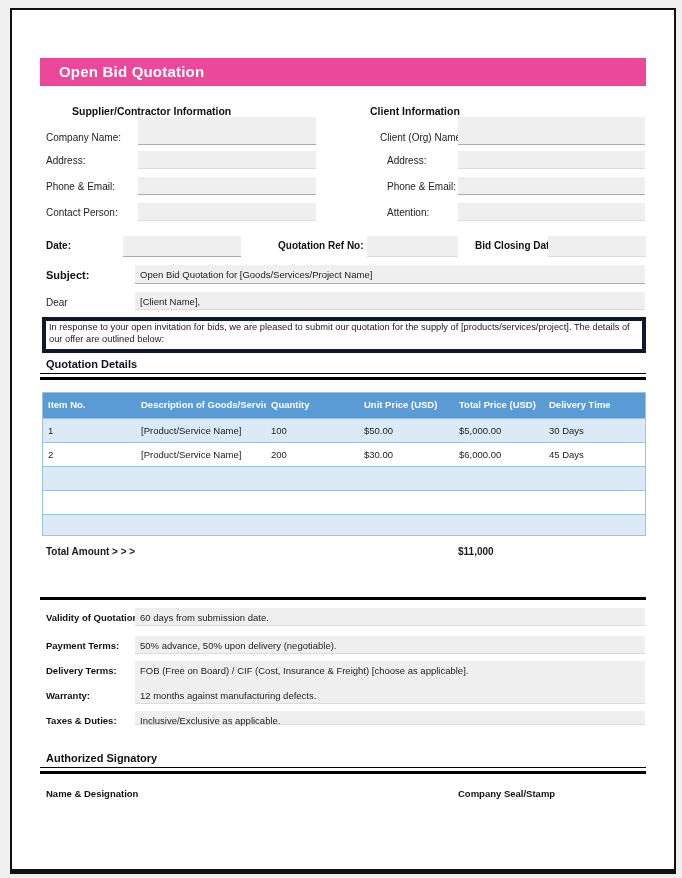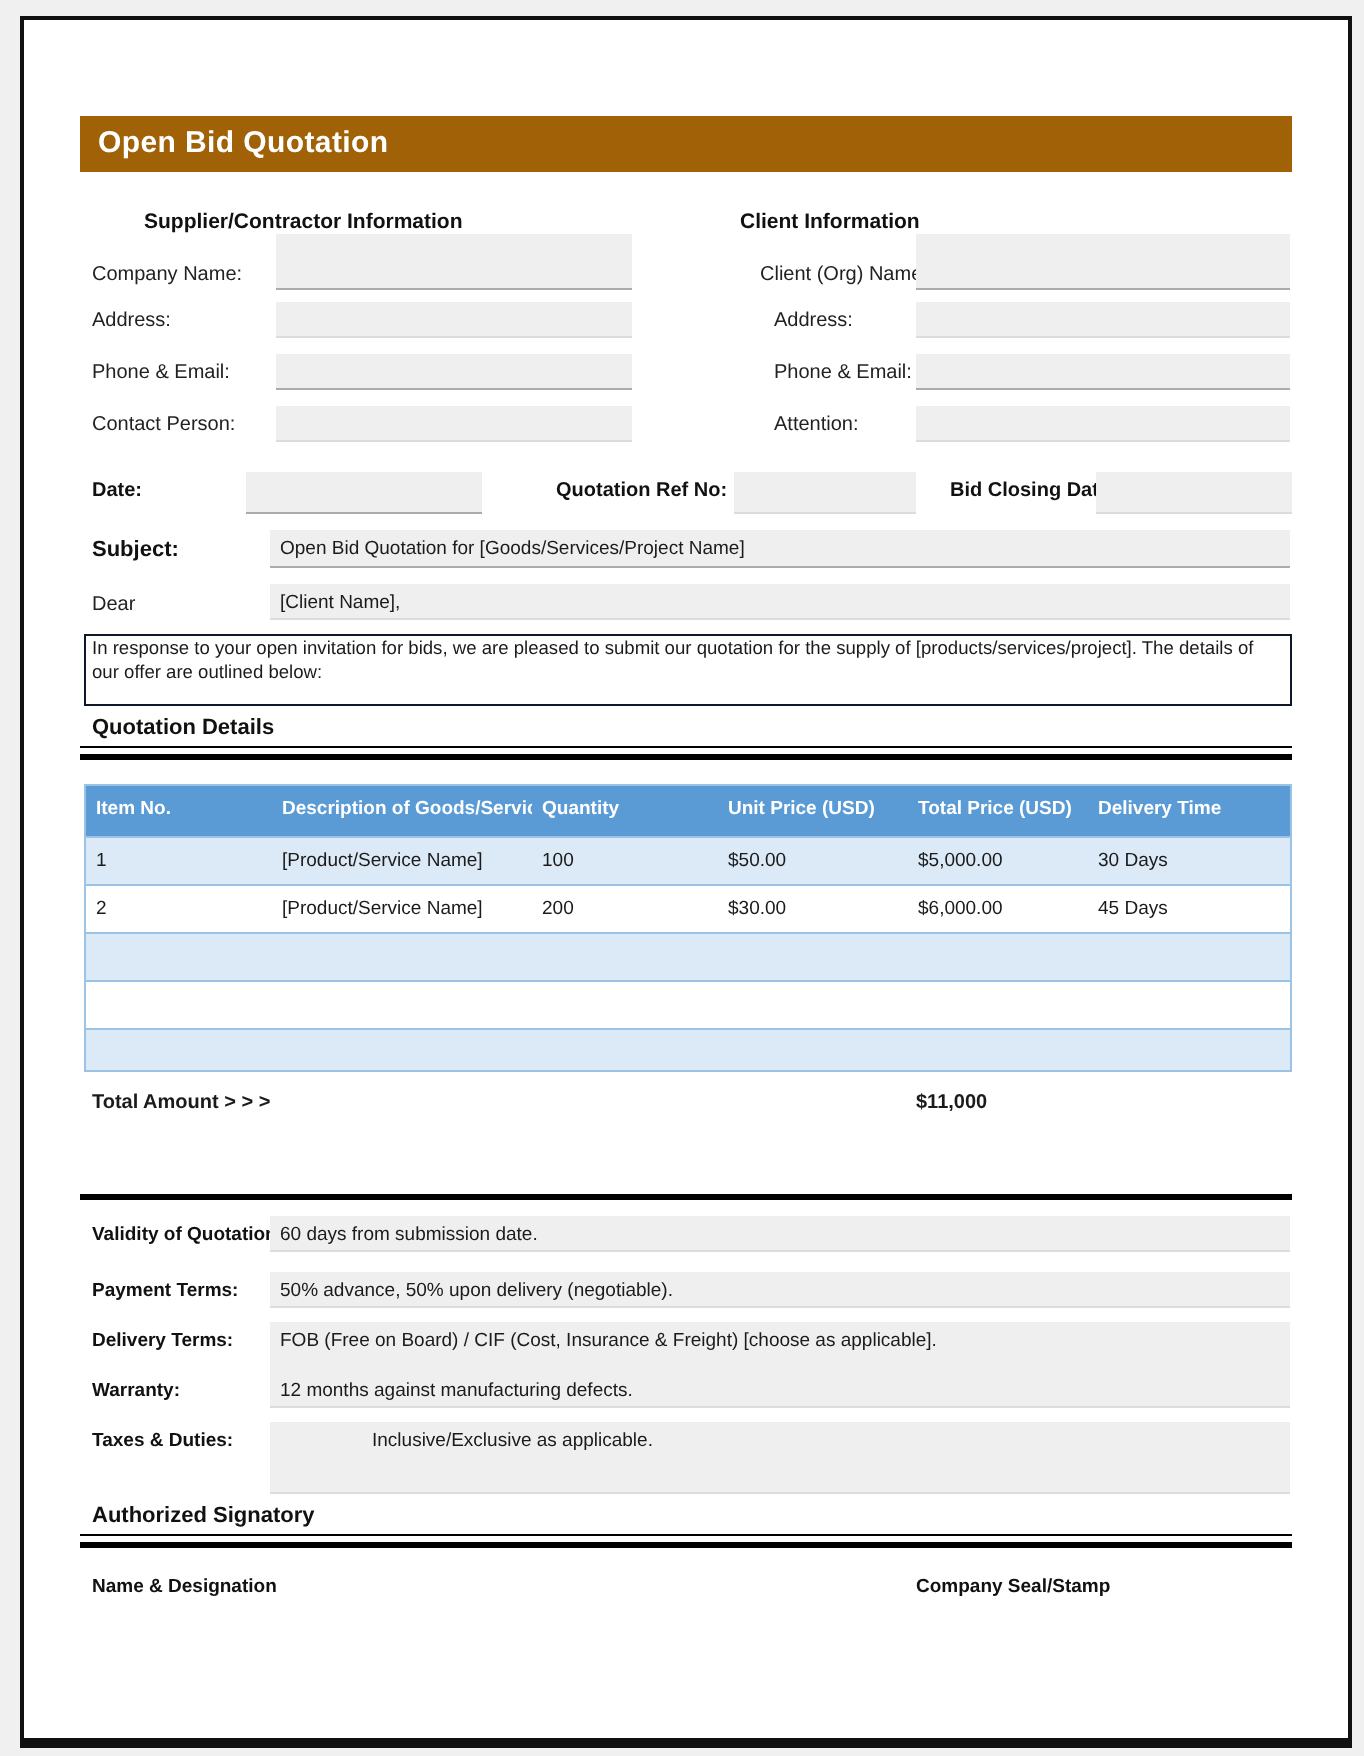--- a/index.html
+++ b/index.html
@@ -15,23 +15,23 @@
     position:absolute;left:10px;top:8px;
     width:666px;height:866px;
     box-sizing:border-box;
     background:#ffffff;
     border:2px solid #111;
     border-bottom-width:5px;
   }
   .abs{position:absolute;}
   .title-bar{
     left:28px;top:48px;width:606px;height:28px;
-    background:#a16207;color:#fff;
+    background:#ec4899;color:#fff;
     font-size:15px;font-weight:bold;
-    line-height:28px;padding-left:9px;
+    line-height:28px;padding-left:19px;
     box-sizing:border-box;letter-spacing:.2px;
   }
   .sec-hd{font-size:10.5px;font-weight:bold;color:#111;}
   .h-sec{
     left:28px;width:606px;
     font-size:11px;font-weight:bold;color:#111;
     padding:0 0 3px 6px;box-sizing:border-box;
     border-bottom:1px solid #000;
   }
   .bar{left:28px;width:606px;height:3px;background:#000;}
@@ -40,21 +40,21 @@
   .fbox{
     background:#efefef;
     border-bottom:1px solid #ababab;
     box-sizing:border-box;
     font-size:9.5px;color:#222;
   }
   .fbox.noline{border-bottom:1px solid #dcdcdc;}
   .valtext{padding:4px 0 0 5px;font-size:9.5px;color:#1b1b1b;}
   .intro{
     left:30px;top:307px;width:604px;height:36px;
-    border:1px solid #0f172a;box-sizing:border-box;
+    border:4px solid #0f172a;box-sizing:border-box;
     font-size:9.3px;line-height:11.5px;color:#1b1b1b;
     padding:1px 3px;
   }
   
   .qtable{
     left:30px;top:382px;width:604px;
     border:1px solid #9CC2E5;box-sizing:border-box;
     font-size:9.5px;
   }
   .trow{display:flex;width:100%;box-sizing:border-box;}
@@ -182,21 +182,21 @@
   </div>
   <div class="abs blbl" style="left:34px;top:655px;font-size:9.5px;">Delivery Terms:</div>
   <div class="abs fbox noline" style="left:123px;top:651px;width:510px;height:36px;">
     <div class="valtext">FOB (Free on Board) / CIF (Cost, Insurance &amp; Freight) [choose as applicable].</div>
   </div>
   <div class="abs blbl" style="left:34px;top:680px;font-size:9.5px;">Warranty:</div>
   <div class="abs fbox noline" style="left:123px;top:676px;width:510px;height:18px;">
     <div class="valtext">12 months against manufacturing defects.</div>
   </div>
   <div class="abs blbl" style="left:34px;top:705px;font-size:9.5px;">Taxes &amp; Duties:</div>
-  <div class="abs fbox noline" style="left:123px;top:701px;width:510px;height:36px;padding-left:46px;">
+  <div class="abs fbox noline" style="left:123px;top:701px;width:510px;height:14px;">
     <div class="valtext">Inclusive/Exclusive as applicable.</div>
   </div>
 
   <div class="abs h-sec" style="top:742px;">Authorized Signatory</div>
   <div class="abs bar" style="top:761px;"></div>
   <div class="abs sig-lbl" style="left:34px;top:778px;">Name &amp; Designation</div>
   <div class="abs sig-lbl" style="left:446px;top:778px;">Company Seal/Stamp</div>
 
 </div>
 

